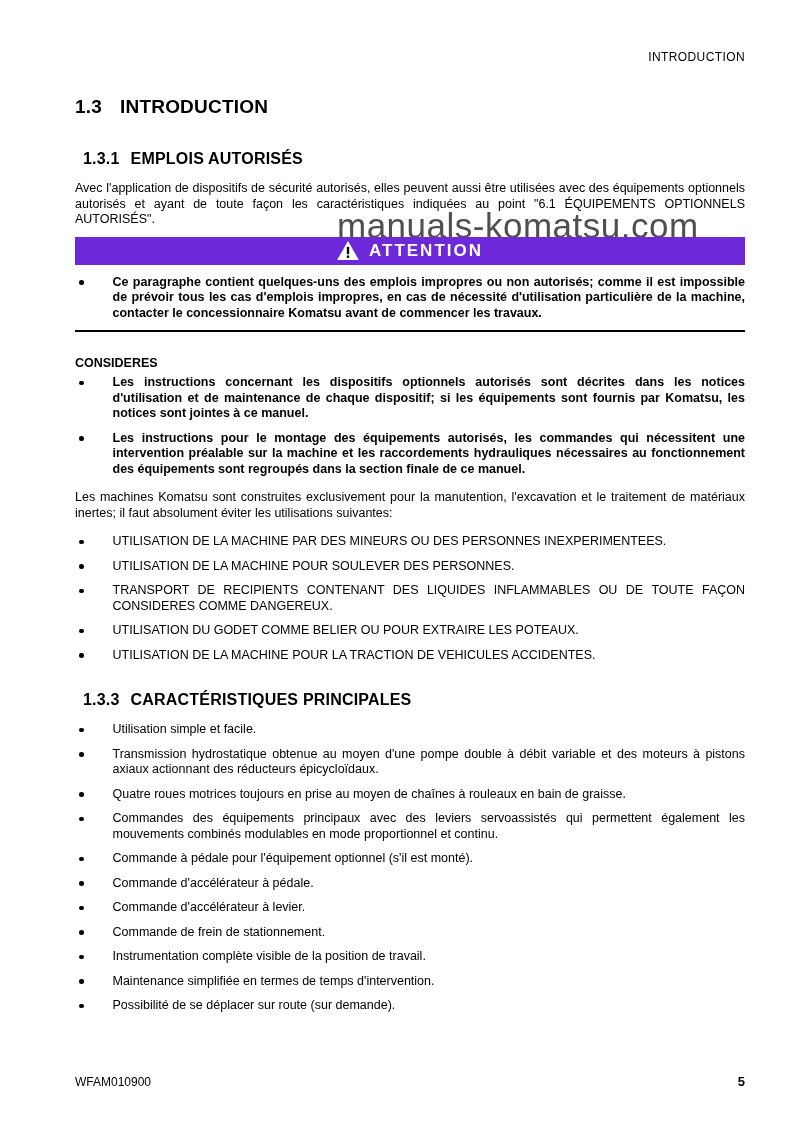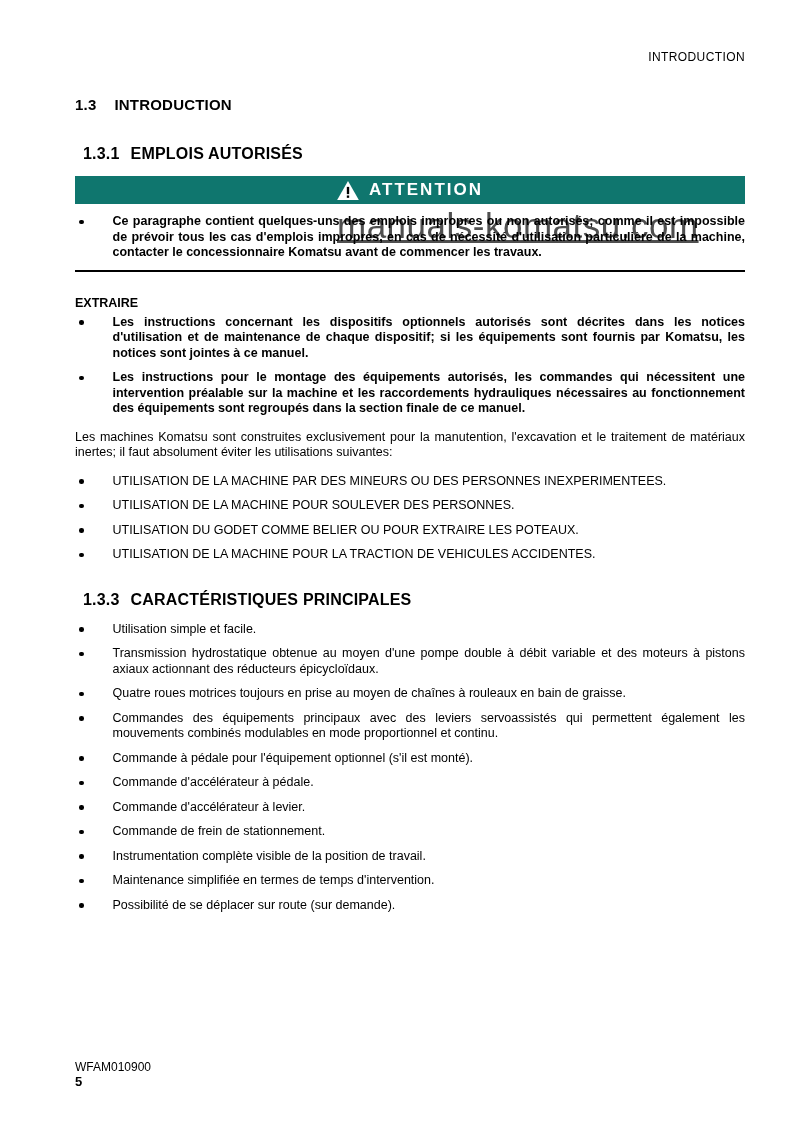--- a/index.html
+++ b/index.html
@@ -7,51 +7,51 @@
   body { font-family:"Liberation Sans", sans-serif; color:#000; }
   .page {
     position:relative; width:793px; height:1123px; margin:0 auto;
     background:#ffffff; overflow:hidden;
   }
   .running-head {
     position:absolute; top:50px; left:75px; right:48px;
     text-align:right; font-size:12px; letter-spacing:.4px;
   }
   .content { position:absolute; top:96px; left:75px; right:48px; }
-  .doc-title { font-size:15px; font-weight:bold; letter-spacing:.2px; margin-bottom:32px; }
+  .doc-title { font-size:19px; font-weight:bold; letter-spacing:.2px; margin-bottom:32px; }
   .doc-title .num { margin-right:18px; }
   h2.sec { font-size:16px; font-weight:bold; letter-spacing:.2px; margin-bottom:13px; }
   h2.sec .num { margin-right:11px;margin-left:8px; }
   p.body {
     font-size:12.5px; line-height:15.5px; text-align:justify; margin-bottom:9px;
   }
   .mb-lg { margin-bottom:26px; }
   .attention-banner {
-    background:#0f766e; color:#fff; height:28px; margin:4px 0 10px 0;
+    background:#6d28d9; color:#fff; height:28px; margin:4px 0 10px 0;
     display:flex; align-items:center; justify-content:center; gap:10px;
   }
   .attention-banner .label {
     font-size:17px; font-weight:bold; letter-spacing:2px;
   }
   .warn-icon { width:22px; height:19px; display:block; }
   ul.blist { list-style:none; }
   ul.blist li { display:flex; margin-bottom:9px; }
   ul.blist .dot {
     flex:none; width:4.5px; height:4.5px; border-radius:50%;
     background:#000; margin:5.5px 9px 0 4px;
   }
   ul.blist .bt { font-size:12.5px; line-height:15.5px; text-align:justify; flex:1;margin-left:20px; }
   ul.blist.bold .bt { font-weight:bold; }
   .attention-rule { border-top:2.5px solid #000; margin:8px 0 24px 0; }
   .important-label { font-size:12.5px; font-weight:bold; margin-bottom:5px; }
   .gap-sm { height:4px; }
   .sec-space { margin-top:28px; }
   .footer {
     position:absolute; left:75px; right:48px; bottom:34px;
-    display:flex; justify-content:space-between; align-items:baseline;flex-direction:column;
+    display:flex; justify-content:space-between; align-items:baseline;
   }
   .footer .code { font-size:12px; }
   .footer .pagenum { font-size:13px; font-weight:bold; }
   .watermark {
     position:absolute; top:206px; left:337px;
     font-size:35px; color:rgba(55,55,55,.88);
     text-decoration:underline; letter-spacing:.5px; white-space:nowrap;
     pointer-events:none;
   }
 </style>
@@ -66,41 +66,42 @@
 
   <div class="content">
 
     <div class="doc-title">
       <span class="num">1.3</span><span>INTRODUCTION</span>
     </div>
 
     <h2 class="sec">
       <span class="num">1.3.1</span><span>EMPLOIS AUTORISÉS</span>
     </h2>
+    <p class="body mb-lg">Avec l'application de dispositifs de sécurité autorisés, elles peuvent aussi être utilisées avec des équipements optionnels autorisés et ayant de toute façon les caractéristiques indiquées au point "6.1 ÉQUIPEMENTS OPTIONNELS AUTORISÉS".</p>
 
 
     <div class="attention-banner">
       <svg class="warn-icon" viewBox="0 0 24 21" xmlns="http://www.w3.org/2000/svg">
         <polygon points="12,0 24,21 0,21" fill="#ffffff"></polygon>
         <rect x="10.7" y="6.5" width="2.6" height="8" fill="#000000"></rect>
         <rect x="10.7" y="16" width="2.6" height="2.6" fill="#000000"></rect>
       </svg>
       <span class="label">ATTENTION</span>
     </div>
 
     <ul class="blist bold">
       <li>
           <span class="dot"></span>
           <span class="bt">Ce paragraphe contient quelques-uns des emplois impropres ou non autorisés; comme il est impossible de prévoir tous les cas d'emplois impropres, en cas de nécessité d'utilisation particulière de la machine, contacter le concessionnaire Komatsu avant de commencer les travaux.</span>
         </li>
     </ul>
 
     <div class="attention-rule"></div>
 
-    <div class="important-label">EXTRAIRE</div>
+    <div class="important-label">CONSIDERES</div>
 
     <ul class="blist bold">
       <li>
           <span class="dot"></span>
           <span class="bt">Les instructions concernant les dispositifs optionnels autorisés sont décrites dans les notices d'utilisation et de maintenance de chaque dispositif; si les équipements sont fournis par Komatsu, les notices sont jointes à ce manuel.</span>
         </li>
       <li>
           <span class="dot"></span>
           <span class="bt">Les instructions pour le montage des équipements autorisés, les commandes qui nécessitent une intervention préalable sur la machine et les raccordements hydrauliques nécessaires au fonctionnement des équipements sont regroupés dans la section finale de ce manuel.</span>
         </li>
@@ -113,20 +114,24 @@
     <div class="gap-sm"></div>
 
     <ul class="blist">
       <li>
           <span class="dot"></span>
           <span class="bt">UTILISATION DE LA MACHINE PAR DES MINEURS OU DES PERSONNES INEXPERIMENTEES.</span>
         </li>
       <li>
           <span class="dot"></span>
           <span class="bt">UTILISATION DE LA MACHINE POUR SOULEVER DES PERSONNES.</span>
+        </li>
+      <li>
+          <span class="dot"></span>
+          <span class="bt">TRANSPORT DE RECIPIENTS CONTENANT DES LIQUIDES INFLAMMABLES OU DE TOUTE FAÇON CONSIDERES COMME DANGEREUX.</span>
         </li>
       <li>
           <span class="dot"></span>
           <span class="bt">UTILISATION DU GODET COMME BELIER OU POUR EXTRAIRE LES POTEAUX.</span>
         </li>
       <li>
           <span class="dot"></span>
           <span class="bt">UTILISATION DE LA MACHINE POUR LA TRACTION DE VEHICULES ACCIDENTES.</span>
         </li>
     </ul>

